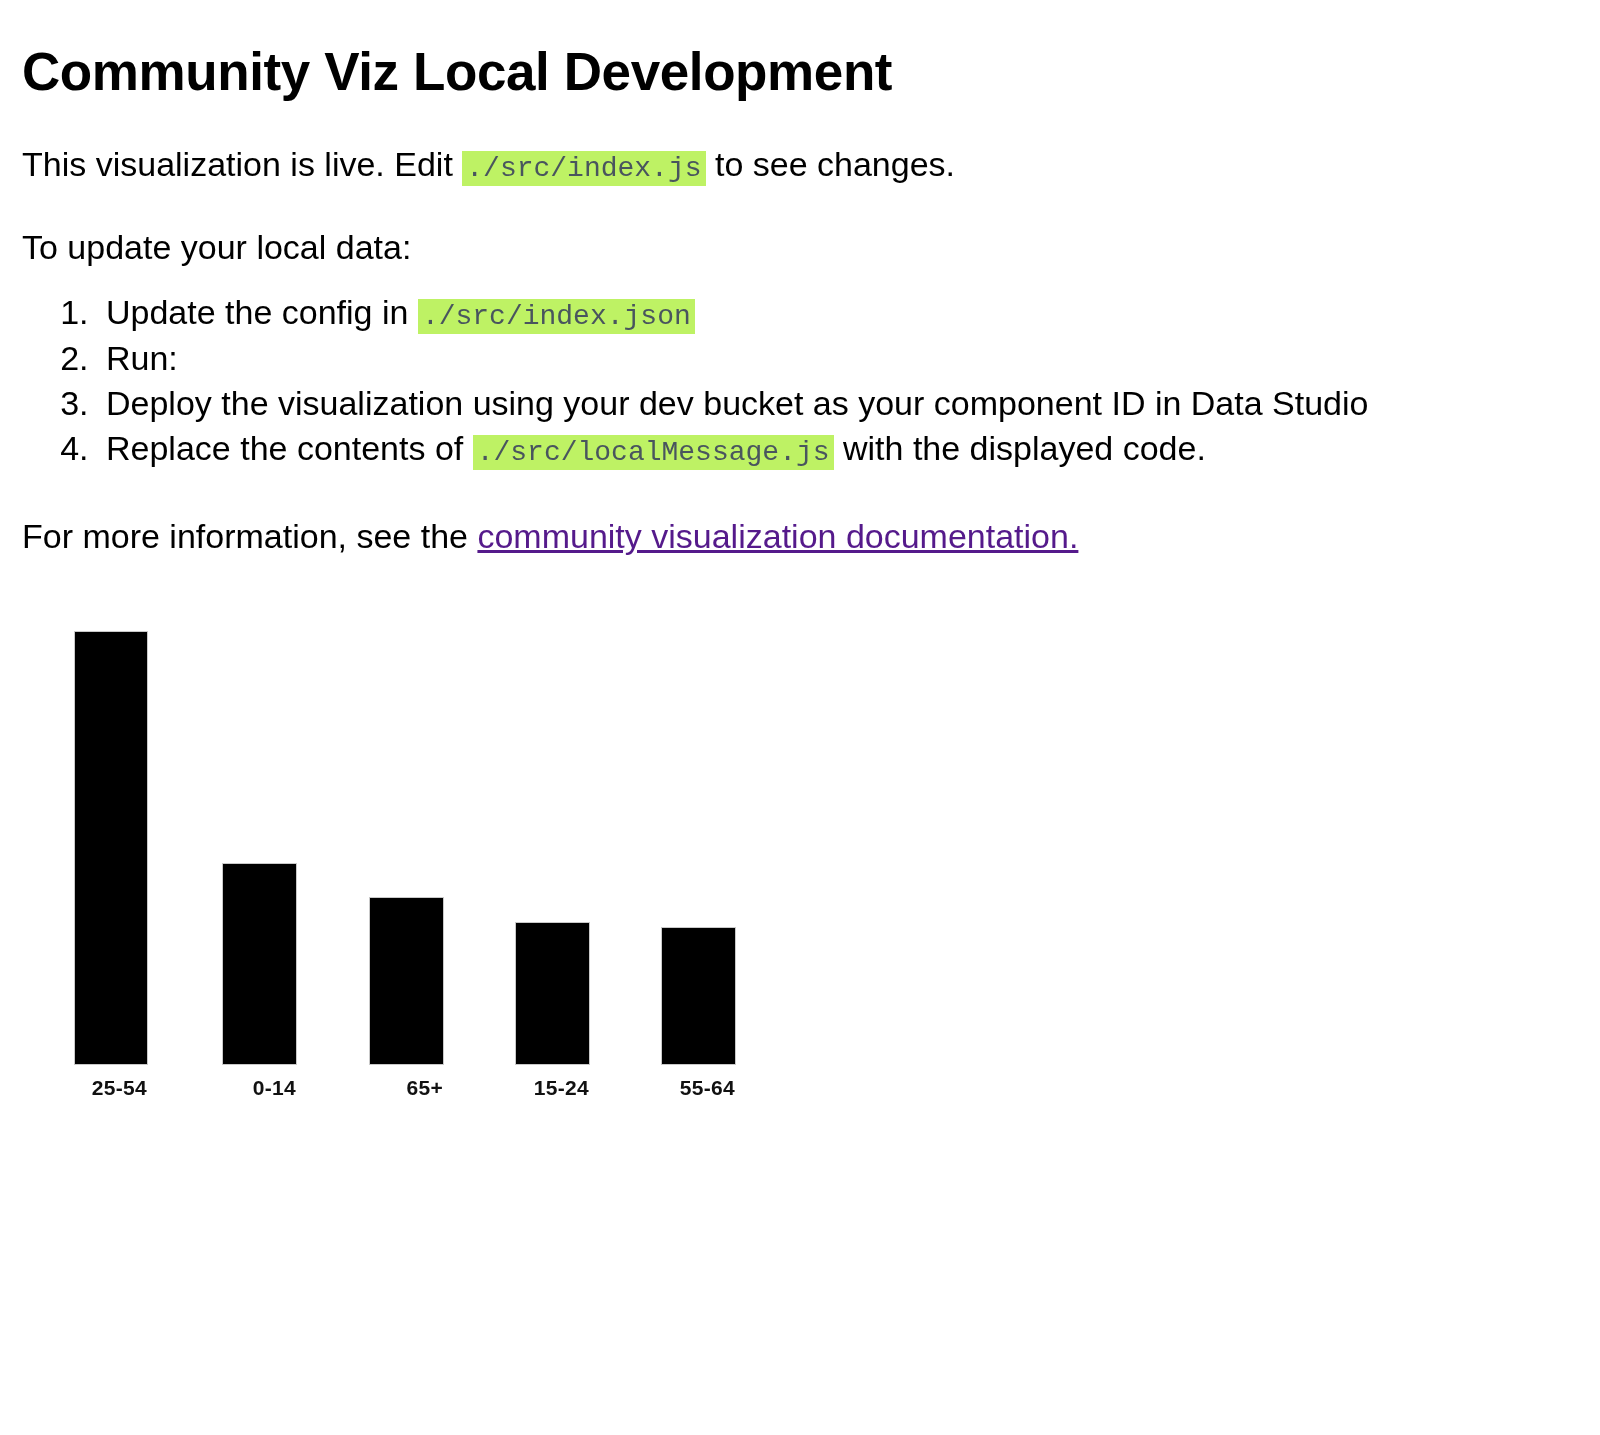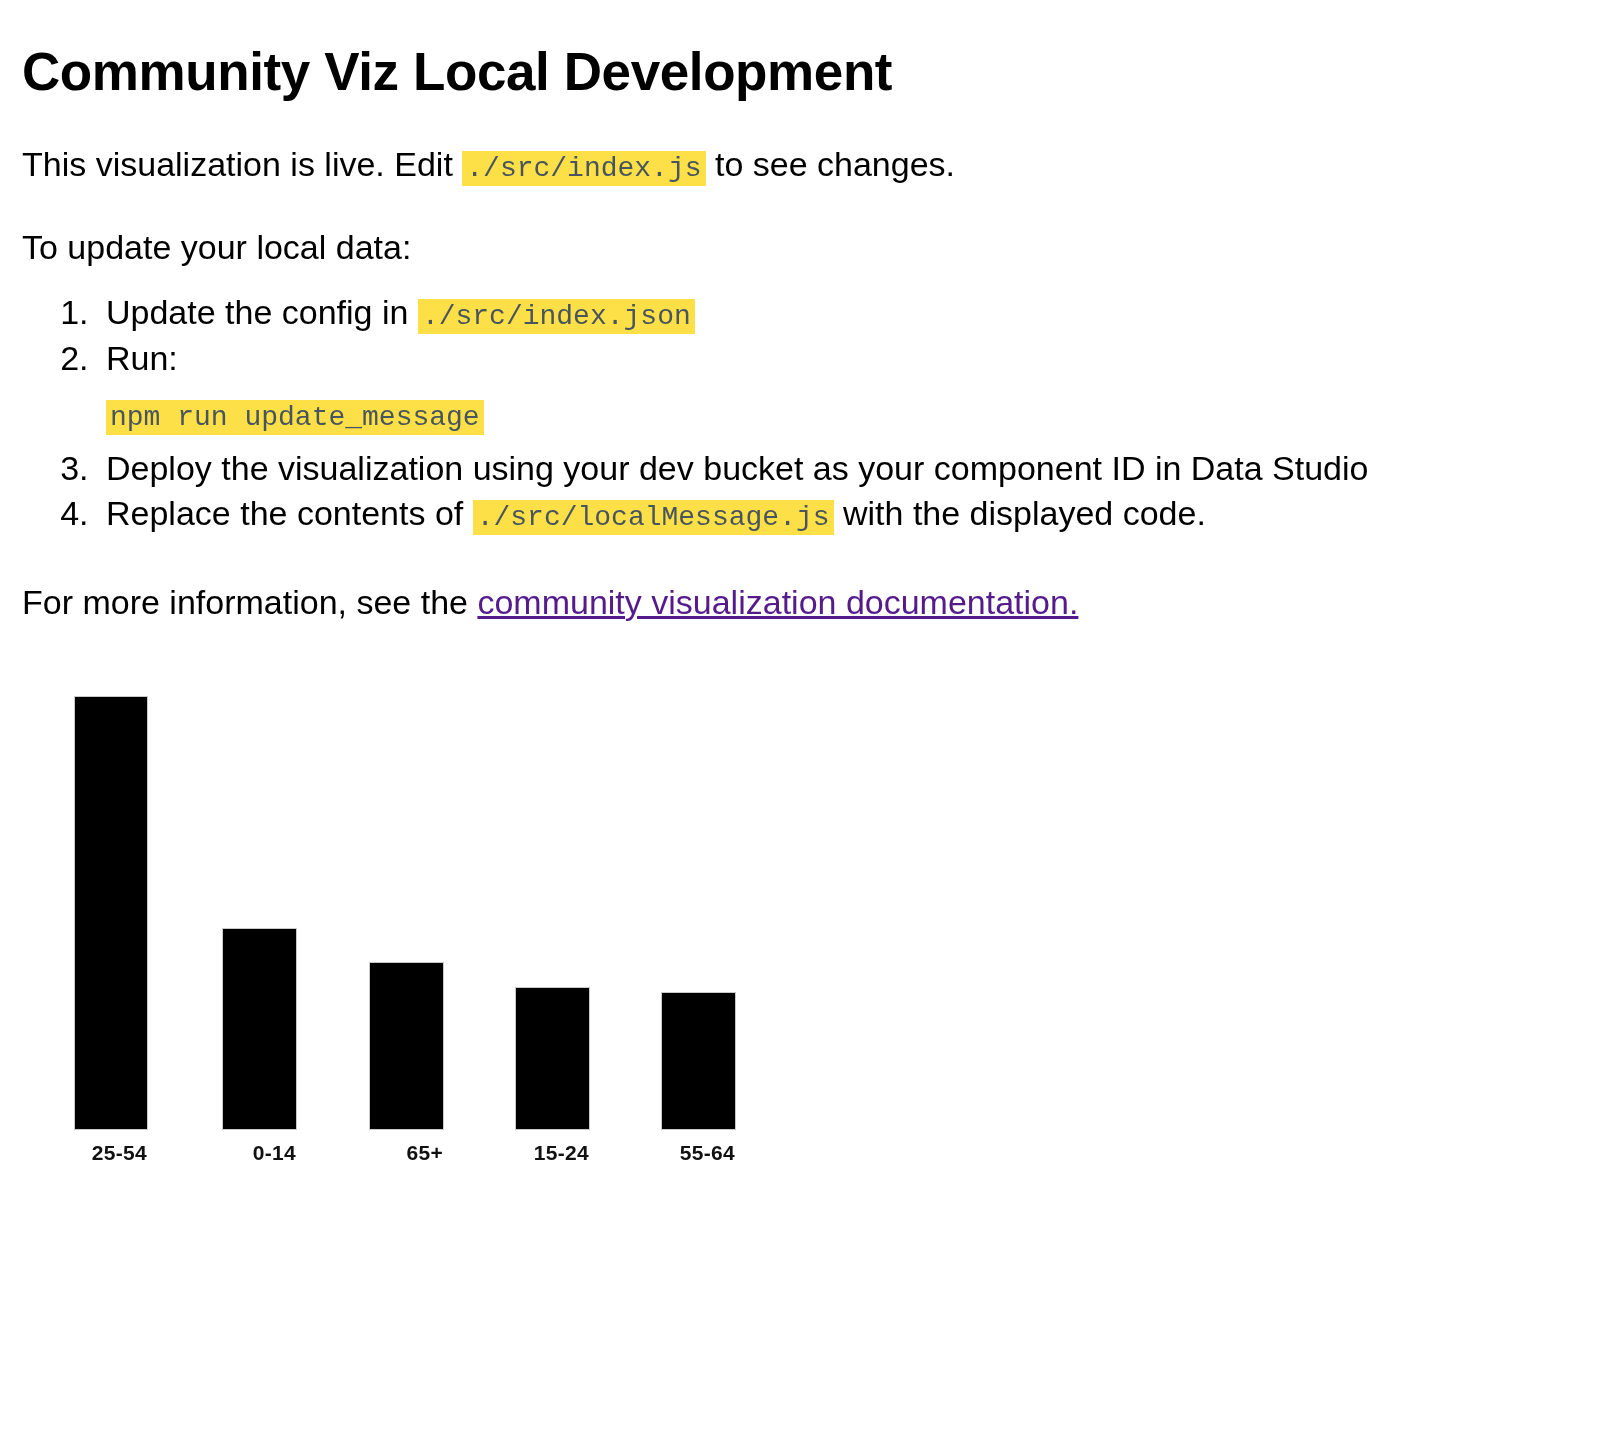--- a/index.html
+++ b/index.html
@@ -30,21 +30,21 @@
   p.body-para {
     font-size: 34px;
     line-height: 1.25;
     margin: 40px 0 0 0;
     color: #000000;
   }
   code.inline-code,
   code.block-code {
     font-family: "Liberation Mono", "DejaVu Sans Mono", monospace;
     font-size: 28px;
-    background: #fde047;
+    background: #bef264;
     color: #49555e;
     padding: 2px 4px;
     white-space: pre;
   }
   ol.steps {
     font-size: 34px;
     line-height: 1.33;
     margin: 22px 0 0 0;
     padding-left: 76px;
     color: #000000;
@@ -107,21 +107,20 @@
   <h1 class="page-title">Community Viz Local Development</h1>
 
   <p class="body-para"><span>This visualization is live. Edit </span><code class="inline-code">./src/index.js</code><span> to see changes.</span></p>
 
   <p class="body-para">To update your local data:</p>
 
   <ol class="steps">
     <li><span>Update the config in </span><code class="inline-code">./src/index.json</code><span></span></li>
 
     <li><span>Run:</span>
-      <div class="code-block-line"><code class="block-code">npm run update_message</code></div>
     </li>
 
     <li><span>Deploy the visualization using your dev bucket as your component ID in Data Studio</span></li>
 
     <li><span>Replace the contents of </span><code class="inline-code">./src/localMessage.js</code><span> with the displayed code.</span></li>
   </ol>
 
   <p class="link-para"><span>For more information, see the </span><a class="doc-link" href="#">community visualization documentation.</a><span></span></p>
 
   <div class="chart-wrap">

